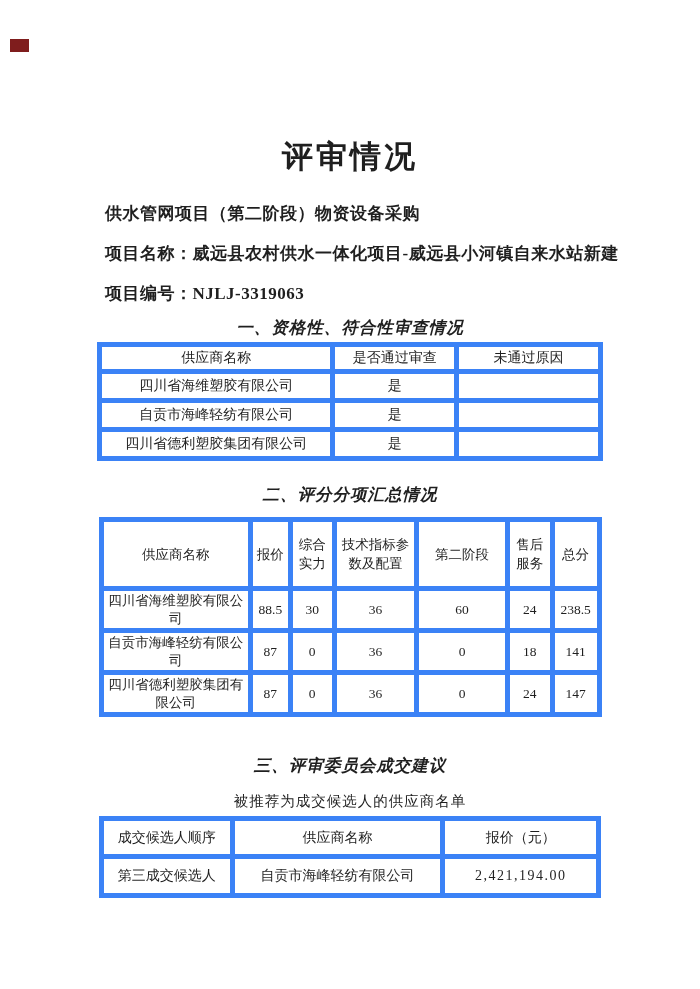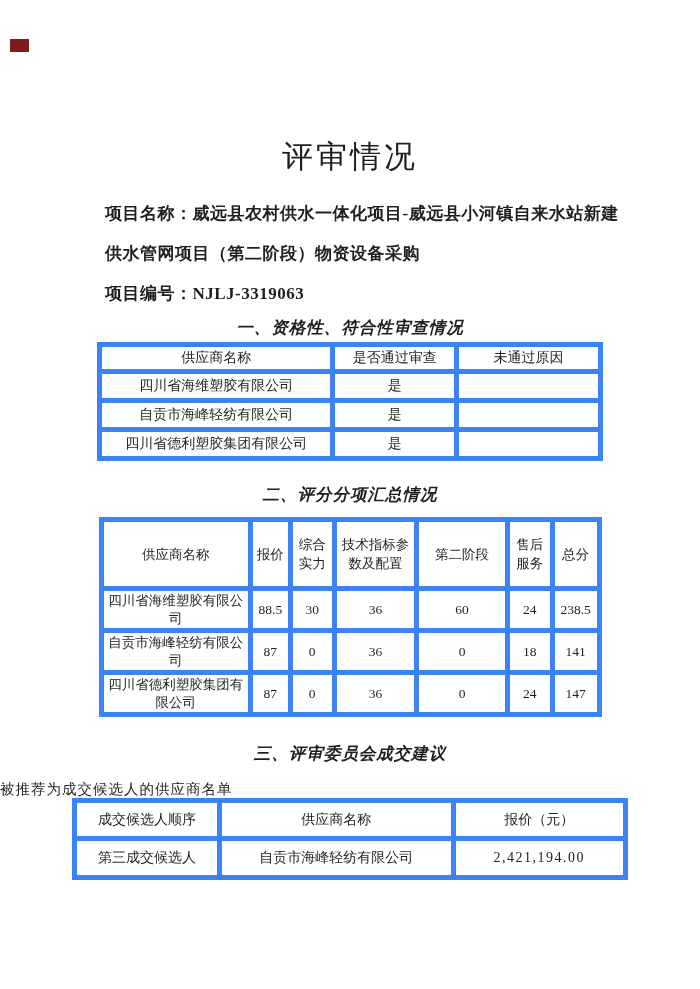--- a/index.html
+++ b/index.html
@@ -22,21 +22,21 @@
     top: 39px;
     width: 19px;
     height: 13px;
     background: #7f1d1d;
   }
   .doc-title {
     margin: 0;
     padding-top: 136px;
     text-align: center;
     font-size: 31px;
-    font-weight: normal;
+    font-weight: bold;
     line-height: 42px;
     letter-spacing: 3px;
   }
   .meta {
     margin: 16px 92px 0 105px;
     font-size: 17px;
     font-weight: bold;
   }
   .meta-line {
     line-height: 40px;
@@ -47,24 +47,24 @@
     margin: 0;
     text-align: center;
     font-size: 16.5px;
     font-weight: bold;
     line-height: 26px;
     letter-spacing: 1px;
     font-style: italic;
   }
   .h1 { margin-top: 1px; }
   .h2 { margin-top: 21px; text-align: center; }
-  .h3 { margin-top: 24px; }
+  .h3 { margin-top: 36px; }
   .sub-caption {
     margin: 13px 0 0 0;
-    text-align: left;
+    text-align: center;
     font-size: 14.5px;
     font-weight: normal;
     line-height: 18px;
     letter-spacing: 1px;
   }
   table {
     border-collapse: collapse;
     table-layout: fixed;
     margin-left: auto;
     margin-right: auto;
@@ -85,39 +85,40 @@
   .t1 th { height: 22px; }
   .t1 td { height: 24px; }
   .t2 {
     width: 503px;
     margin-top: 9px;
     font-size: 13.5px;
   }
   .t2 th { height: 64px; line-height: 19px; }
   .t2 td { height: 37px; line-height: 18px; }
   .t3 {
-    width: 556px;
+    width: 502px;
+    margin-top: 6px;
     font-size: 14px;
   }
   .t3 th { height: 33px; }
   .t3 td { height: 34px; }
   .t3 .price-cell { letter-spacing: 1.5px; }
 </style>
 </head>
 <body>
 
 <div class="page">
 
   <div class="red-mark" style="background: rgb(127, 29, 29);"></div>
 
   <h1 class="doc-title">评审情况</h1>
 
   <div class="meta">
+    <div class="meta-line">供水管网项目（第二阶段）物资设备采购</div>
     <div class="meta-line">项目名称：威远县农村供水一体化项目-威远县小河镇自来水站新建</div>
-    <div class="meta-line">供水管网项目（第二阶段）物资设备采购</div>
     <div class="meta-line">项目编号：NJLJ-3319063</div>
   </div>
 
   <h2 class="section-heading h1">一、资格性、符合性审查情况</h2>
 
   <table class="t1">
     <colgroup>
       <col style="width:46.6%">
       <col style="width:24.7%">
       <col style="width:28.7%">

